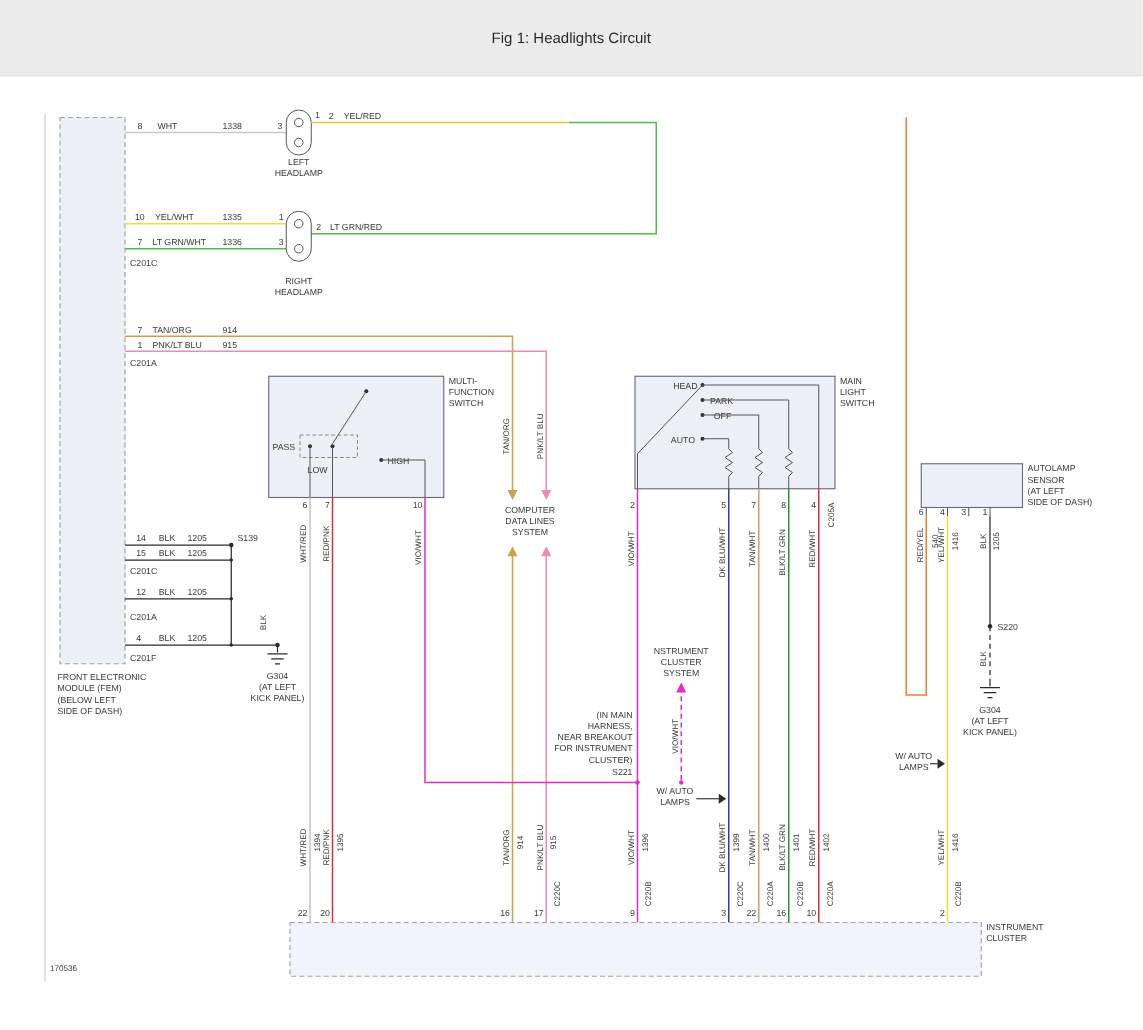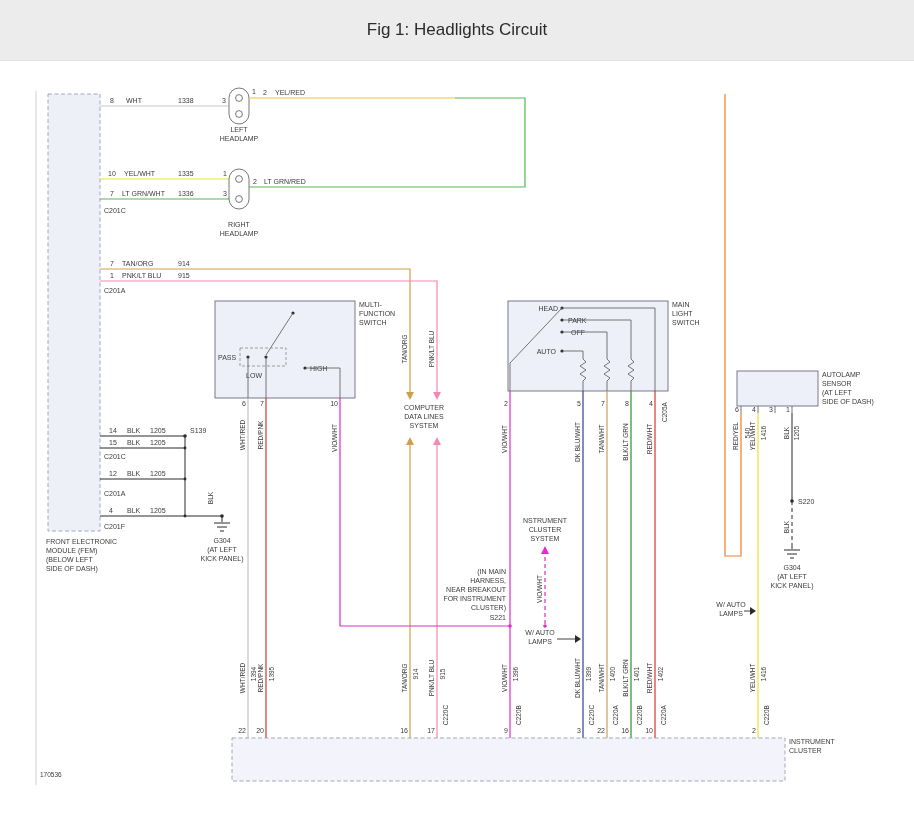--- a/index.html
+++ b/index.html
@@ -1,17 +1,17 @@
 <!DOCTYPE html>
 <html><head>
 <meta charset="utf-8">
 <style>
   html,body{margin:0;padding:0;background:#fff;width:914px;font-family:"Liberation Sans",sans-serif;}
   .hdr{height:60px;background:#ececec;border-bottom:1px solid #e2e2e2;display:flex;align-items:center;justify-content:center;}
-  .hdr span{font-size:17px;color:#2b2b2b;}
+  .hdr span{font-size:12px;color:#2b2b2b;}
   svg{display:block;}
   svg text{font-family:"Liberation Sans",sans-serif;font-size:7px;fill:#3a3a3a;}
   .v{font-size:6.5px;}
   .mid{text-anchor:middle;}
   .end{text-anchor:end;}
   .box{fill:#edf0f8;stroke:#6a6a78;stroke-width:0.9;}
   .dbox{fill:#eef0f8;stroke:#9aa0b4;stroke-width:0.9;stroke-dasharray:4 2.5;}
   .cbox{fill:#f3f4fb;stroke:#9aa0b4;stroke-width:0.9;stroke-dasharray:4 2.5;}
   .thin{stroke:#555;stroke-width:0.8;fill:none;}
   .bw{stroke:#2b2b2b;stroke-width:1;fill:none;}

